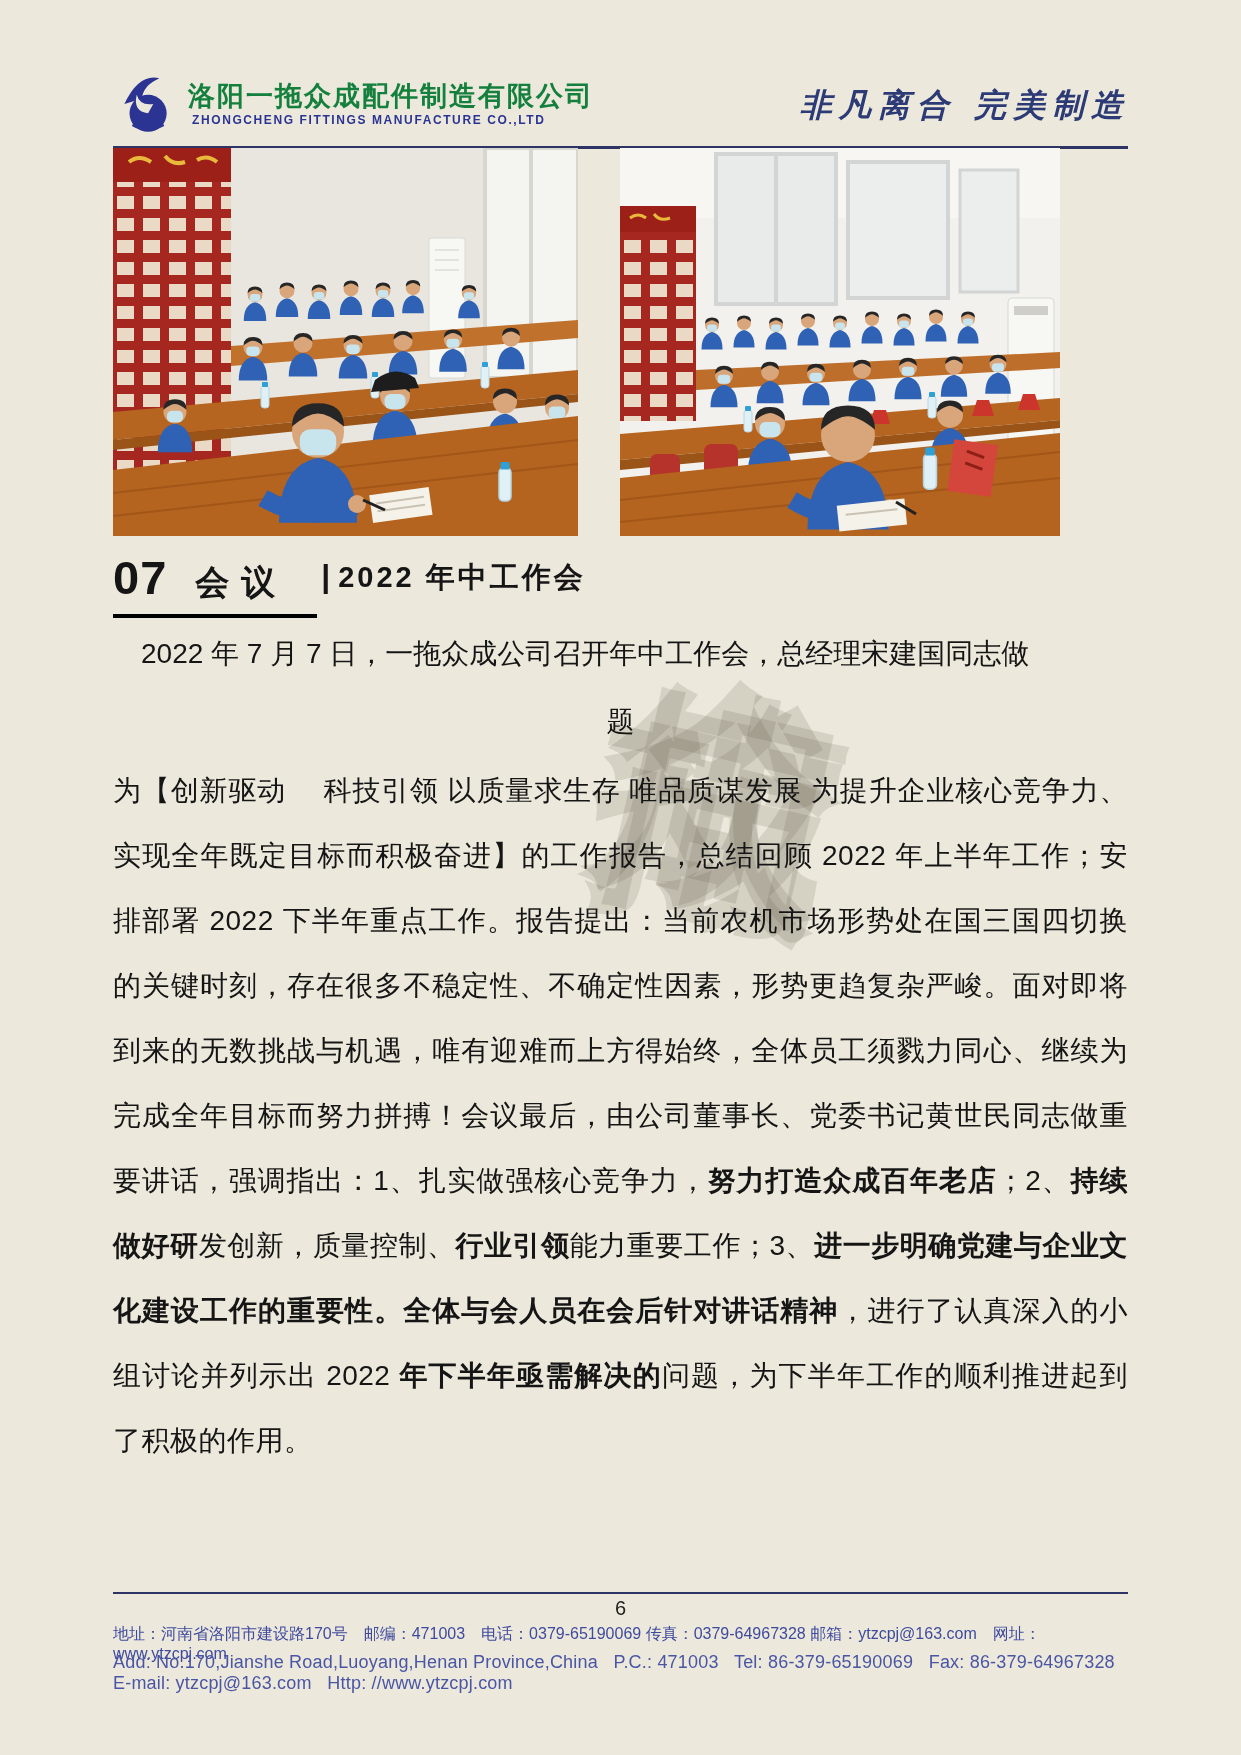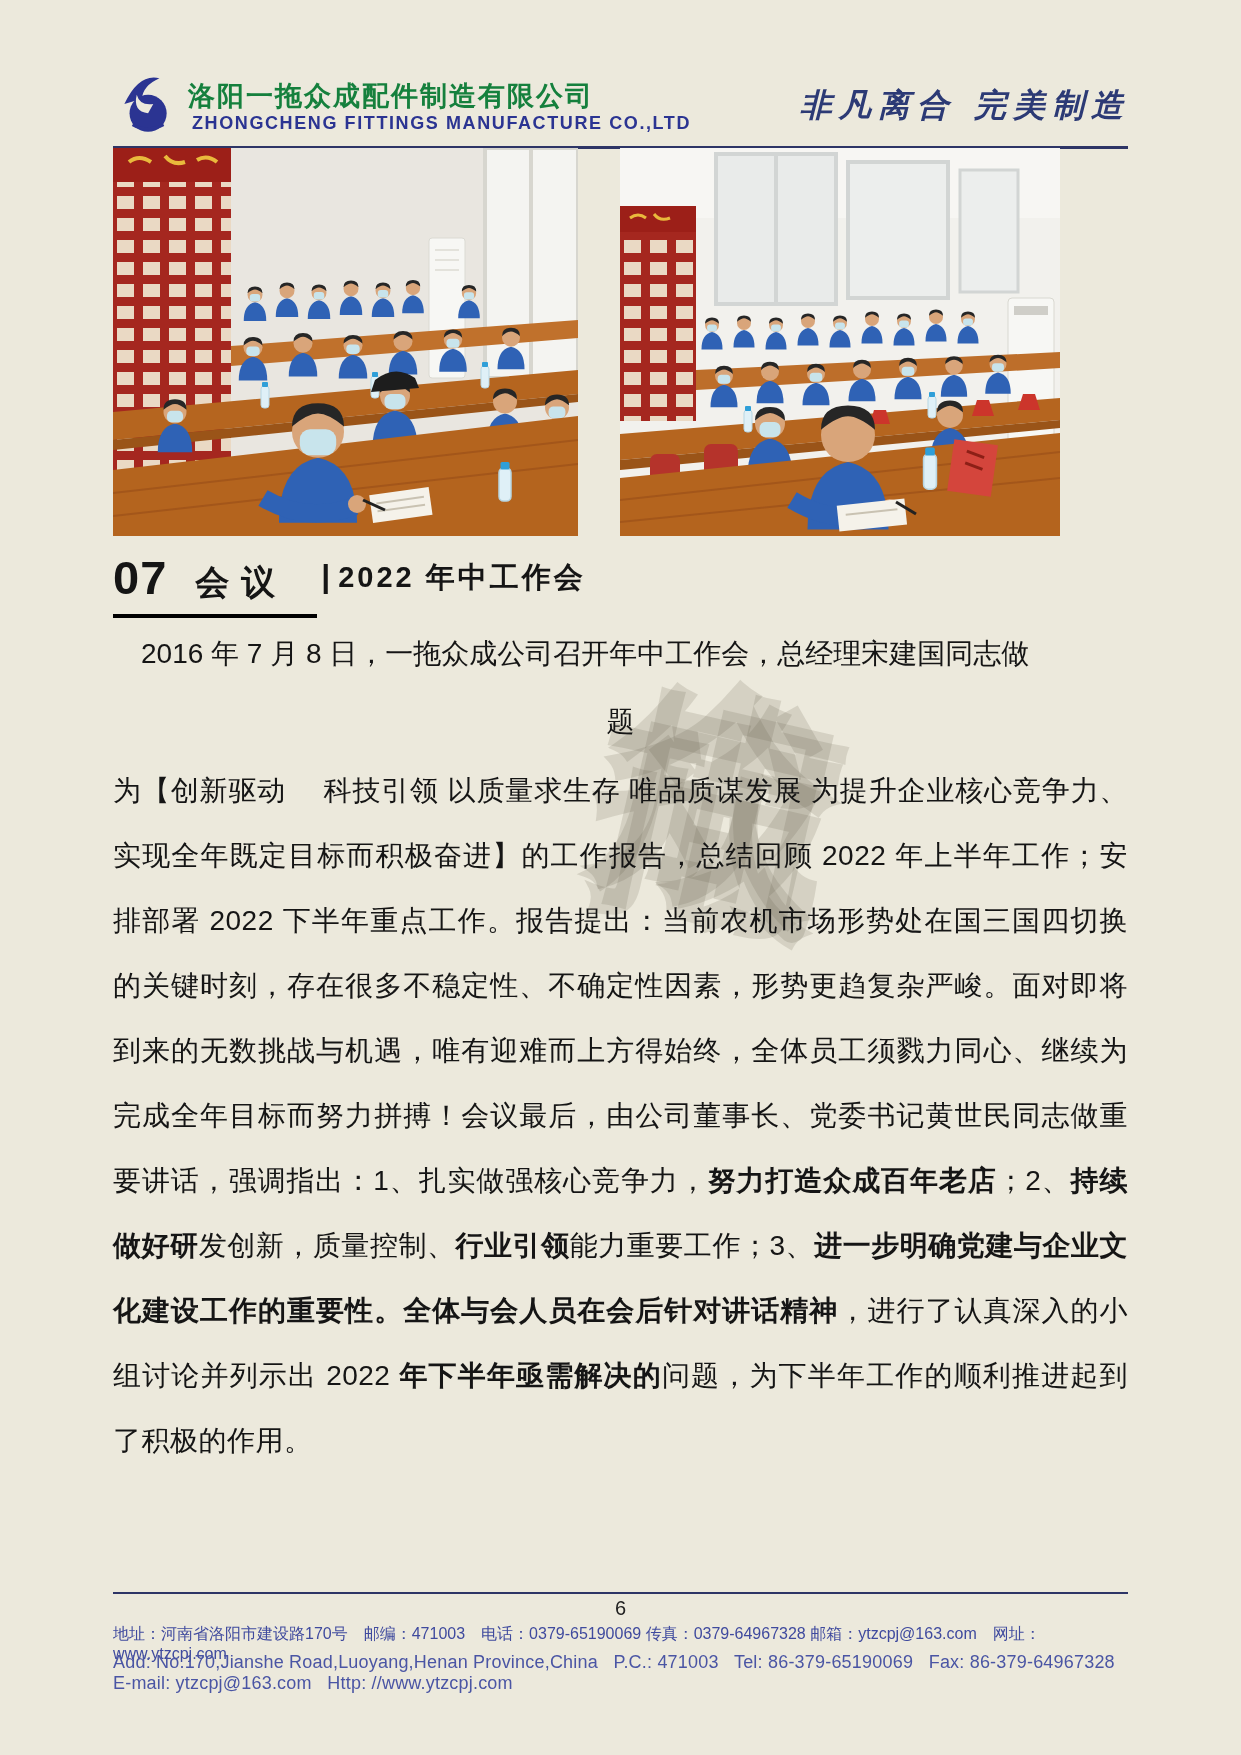--- a/index.html
+++ b/index.html
@@ -2,21 +2,21 @@
 <html><head>
 <meta charset="utf-8">
 <style>
   html,body{margin:0;padding:0;}
   .page{position:relative;width:1241px;height:1755px;background:#ece9dc;overflow:hidden;
         font-family:"Liberation Sans",sans-serif;color:#151515;}
   
   .logo{position:absolute;left:112px;top:70px;width:66px;height:68px;}
   .name-zh{position:absolute;left:188px;top:78px;font-size:27px;font-weight:bold;
            color:#15803d;letter-spacing:2px;white-space:nowrap;}
-  .name-en{position:absolute;left:192px;top:113px;font-size:18px;font-weight:bold;
+  .name-en{position:absolute;left:192px;top:113px;font-size:12px;font-weight:bold;
            color:#2b3492;letter-spacing:1.6px;white-space:nowrap;}
   .slogan{position:absolute;right:111px;top:84px;font-size:32px;font-weight:bold;font-style:italic;
           color:#2c3a75;font-family:"DejaVu Serif",serif;letter-spacing:7px;white-space:nowrap;}
   .header-rule{position:absolute;left:113px;top:146px;width:1015px;height:3px;background:#2e3566;}
   
   .watermark{position:absolute;left:668px;top:492px;writing-mode:vertical-rl;text-orientation:upright;
              font-size:240px;line-height:1.02;font-weight:bold;letter-spacing:8px;
              color:rgba(95,90,68,0.16);transform:rotate(13deg);z-index:0;pointer-events:none;}
   
   .photo{position:absolute;top:148px;margin:0;z-index:2;overflow:hidden;}
@@ -239,21 +239,21 @@
       </g>
       <use href="#bottle" transform="translate(310,306) scale(1.6)"></use>
     </svg>
   </figure>
 
   <div class="section">
     <span class="sec-left"><span class="sec-num">07</span><span class="sec-cat">会议</span></span><span class="sec-pipe">|</span><span class="sec-name">2022 年中工作会</span>
   </div>
 
   <div class="p1">
-    <div class="p1l1">2016 年 7 月 8 日，一拖众成公司召开年中工作会，总经理宋建国同志做</div>
+    <div class="p1l1">2022 年 7 月 7 日，一拖众成公司召开年中工作会，总经理宋建国同志做</div>
     <div class="p1l2">题</div>
   </div>
   <div class="p2"><span>为【创新驱动　 科技引领 以质量求生存 唯品质谋发展 为提升企业核心竞争力、实现全年既定目标而积极奋进】的工作报告，总结回顾 2022 年上半年工作；安排部署 2022 下半年重点工作。报告提出：当前农机市场形势处在国三国四切换的关键时刻，存在很多不稳定性、不确定性因素，形势更趋复杂严峻。面对即将到来的无数挑战与机遇，唯有迎难而上方得始终，全体员工须戮力同心、继续为完成全年目标而努力拼搏！会议最后，由公司董事长、党委书记黄世民同志做重要讲话，强调指出：1、扎实做强核心竞争力，</span><span class="b">努力打造众成百年老店</span><span>；2、</span><span class="b">持续做好研</span><span>发创新，质量控制、</span><span class="b">行业引领</span><span>能力重要工作；3、</span><span class="b">进一步明确党建与企业文化建设工作的重要性。全体与会人员在会后针对讲话精神</span><span>，进行了认真深入的小组讨论并列示出 2022 </span><span class="b">年下半年亟需解决的</span><span>问题，为下半年工作的顺利推进起到了积极的作用。</span></div>
 
   <div class="footer-rule"></div>
   <div class="page-num">6</div>
   <div class="footer-zh">地址：河南省洛阳市建设路170号　邮编：471003　电话：0379-65190069 传真：0379-64967328 邮箱：ytzcpj@163.com　网址：www.ytzcpj.com</div>
   <div class="footer-en">Add: No.170,Jianshe Road,Luoyang,Henan Province,China   P.C.: 471003   Tel: 86-379-65190069   Fax: 86-379-64967328   E-mail: ytzcpj@163.com   Http: //www.ytzcpj.com</div>
 
 </div>

